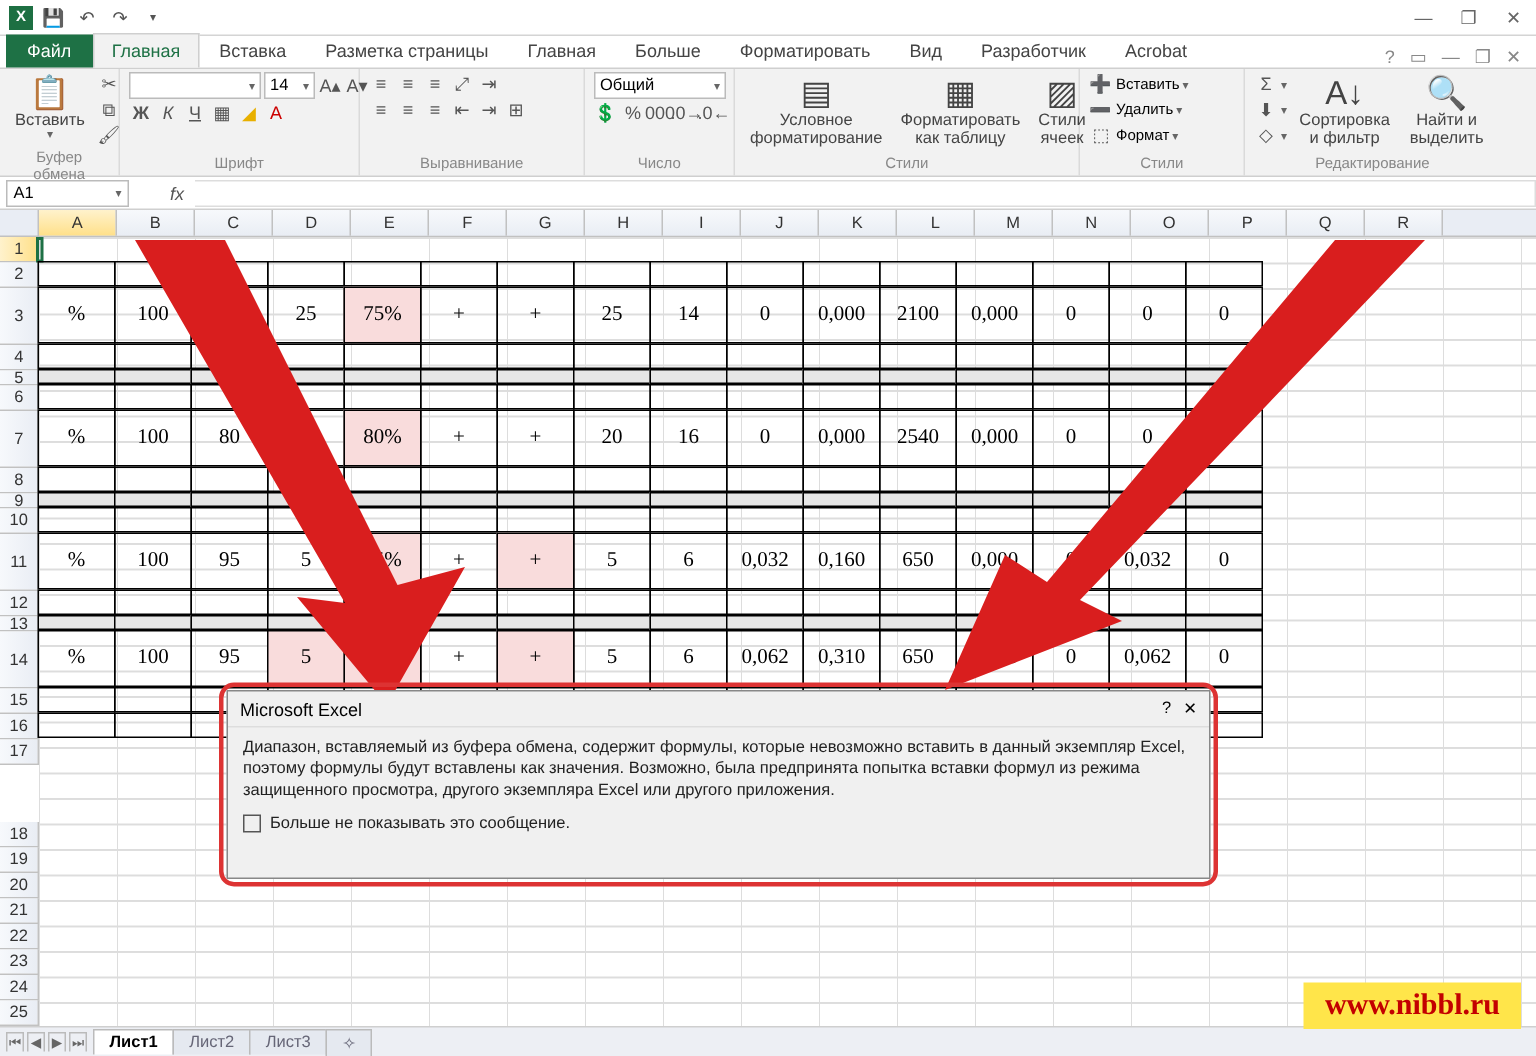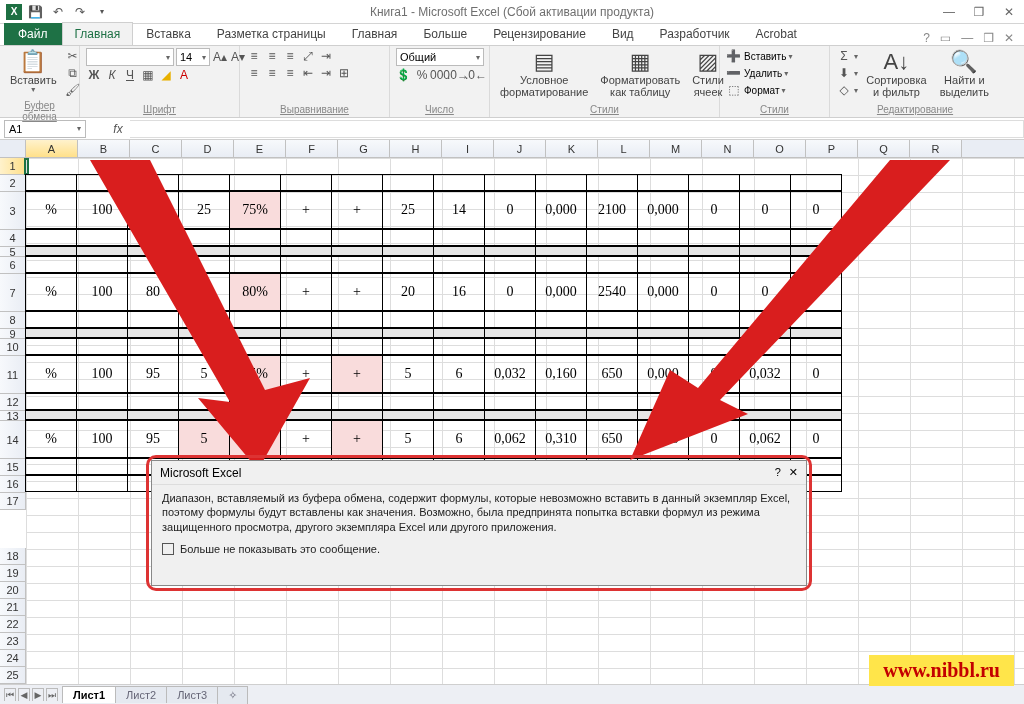--- a/index.html
+++ b/index.html
@@ -17,21 +17,21 @@
 
 .tabs { height: 22px; display: flex; align-items: flex-end; border-bottom: 1px solid #cfcfcf; font-size: 12px; padding-left: 4px; position: relative; }
 .tab-file { background: #1e7145; color: #fff; padding: 4px 14px; font-size: 12px; }
 .tab { padding: 4px 12px; color: #444; border: 1px solid transparent; border-bottom: none; }
 .tab.active { background: #f2f2f2; border-color: #cfcfcf; color: #1e7145; }
 .tabs .tab-right { margin-left: auto; display: flex; align-items: center; gap: 10px; padding-right: 10px; color: #888; }
 
 
 .ribbon { height: 72px; background: #f2f2f2; border-bottom: 1px solid #cfcfcf; display: flex; font-size: 11px; }
 .group { border-right: 1px solid #dadada; padding: 2px 6px; display: flex; flex-direction: column; justify-content: space-between; }
-.group-label { text-align: center; color: #888; font-size: 10px; margin-top: auto; padding-top: 2px; text-decoration: underline; }
+.group-label { text-align: center; color: #888; font-size: 10px; margin-top: auto; padding-top: 2px; }
 .group-body { display: flex; align-items: flex-start; gap: 4px; flex: 1; }
 .big-btn { display: flex; flex-direction: column; align-items: center; justify-content: center; padding: 2px 4px; color: #444; font-size: 11px; line-height: 1.1; text-align: center; }
 .big-btn .ico { font-size: 22px; height: 24px; display: flex; align-items: center; justify-content: center; }
 .col { display: flex; flex-direction: column; gap: 1px; }
 .row { display: flex; gap: 2px; align-items: center; }
 .tiny-ico { width: 16px; height: 16px; display: inline-flex; align-items: center; justify-content: center; color: #555; font-size: 12px; border: 1px solid transparent; }
 .font-name { width: 88px; height: 18px; border: 1px solid #bbb; font-size: 11px; padding: 0 3px; display: flex; align-items: center; justify-content: space-between; background: #fff; }
 .font-size { width: 34px; height: 18px; border: 1px solid #bbb; font-size: 11px; padding: 0 3px; display: flex; align-items: center; justify-content: space-between; background: #fff; }
 .dd { color: #666; font-size: 8px; }
 
@@ -103,36 +103,35 @@
 <body>
 
 <div class="titlebar">
   <div class="qat">
     <span class="xl-logo">X</span>
     <span class="ico">💾</span>
     <span class="ico">↶</span>
     <span class="ico">↷</span>
     <span class="ico dd">▾</span>
   </div>
-  <div class="title-text">Книга1 - Microsoft Excel (Сбой активации продукта)</div>
   <div class="win-controls">
     <div class="win-btn">—</div>
     <div class="win-btn">❐</div>
     <div class="win-btn">✕</div>
   </div>
 </div>
 
 <div class="tabs">
   <div class="tab-file">Файл</div>
   <div class="tab active">Главная</div>
   <div class="tab">Вставка</div>
   <div class="tab">Разметка страницы</div>
   <div class="tab">Главная</div>
   <div class="tab">Больше</div>
-  <div class="tab">Рецензирование</div>
+  <div class="tab">Форматировать</div>
   <div class="tab">Вид</div>
   <div class="tab">Разработчик</div>
   <div class="tab">Acrobat</div>
   <div class="tab-right">
     <span>?</span>
     <span>▭</span>
     <span>—</span>
     <span>❐</span>
     <span>✕</span>
   </div>

